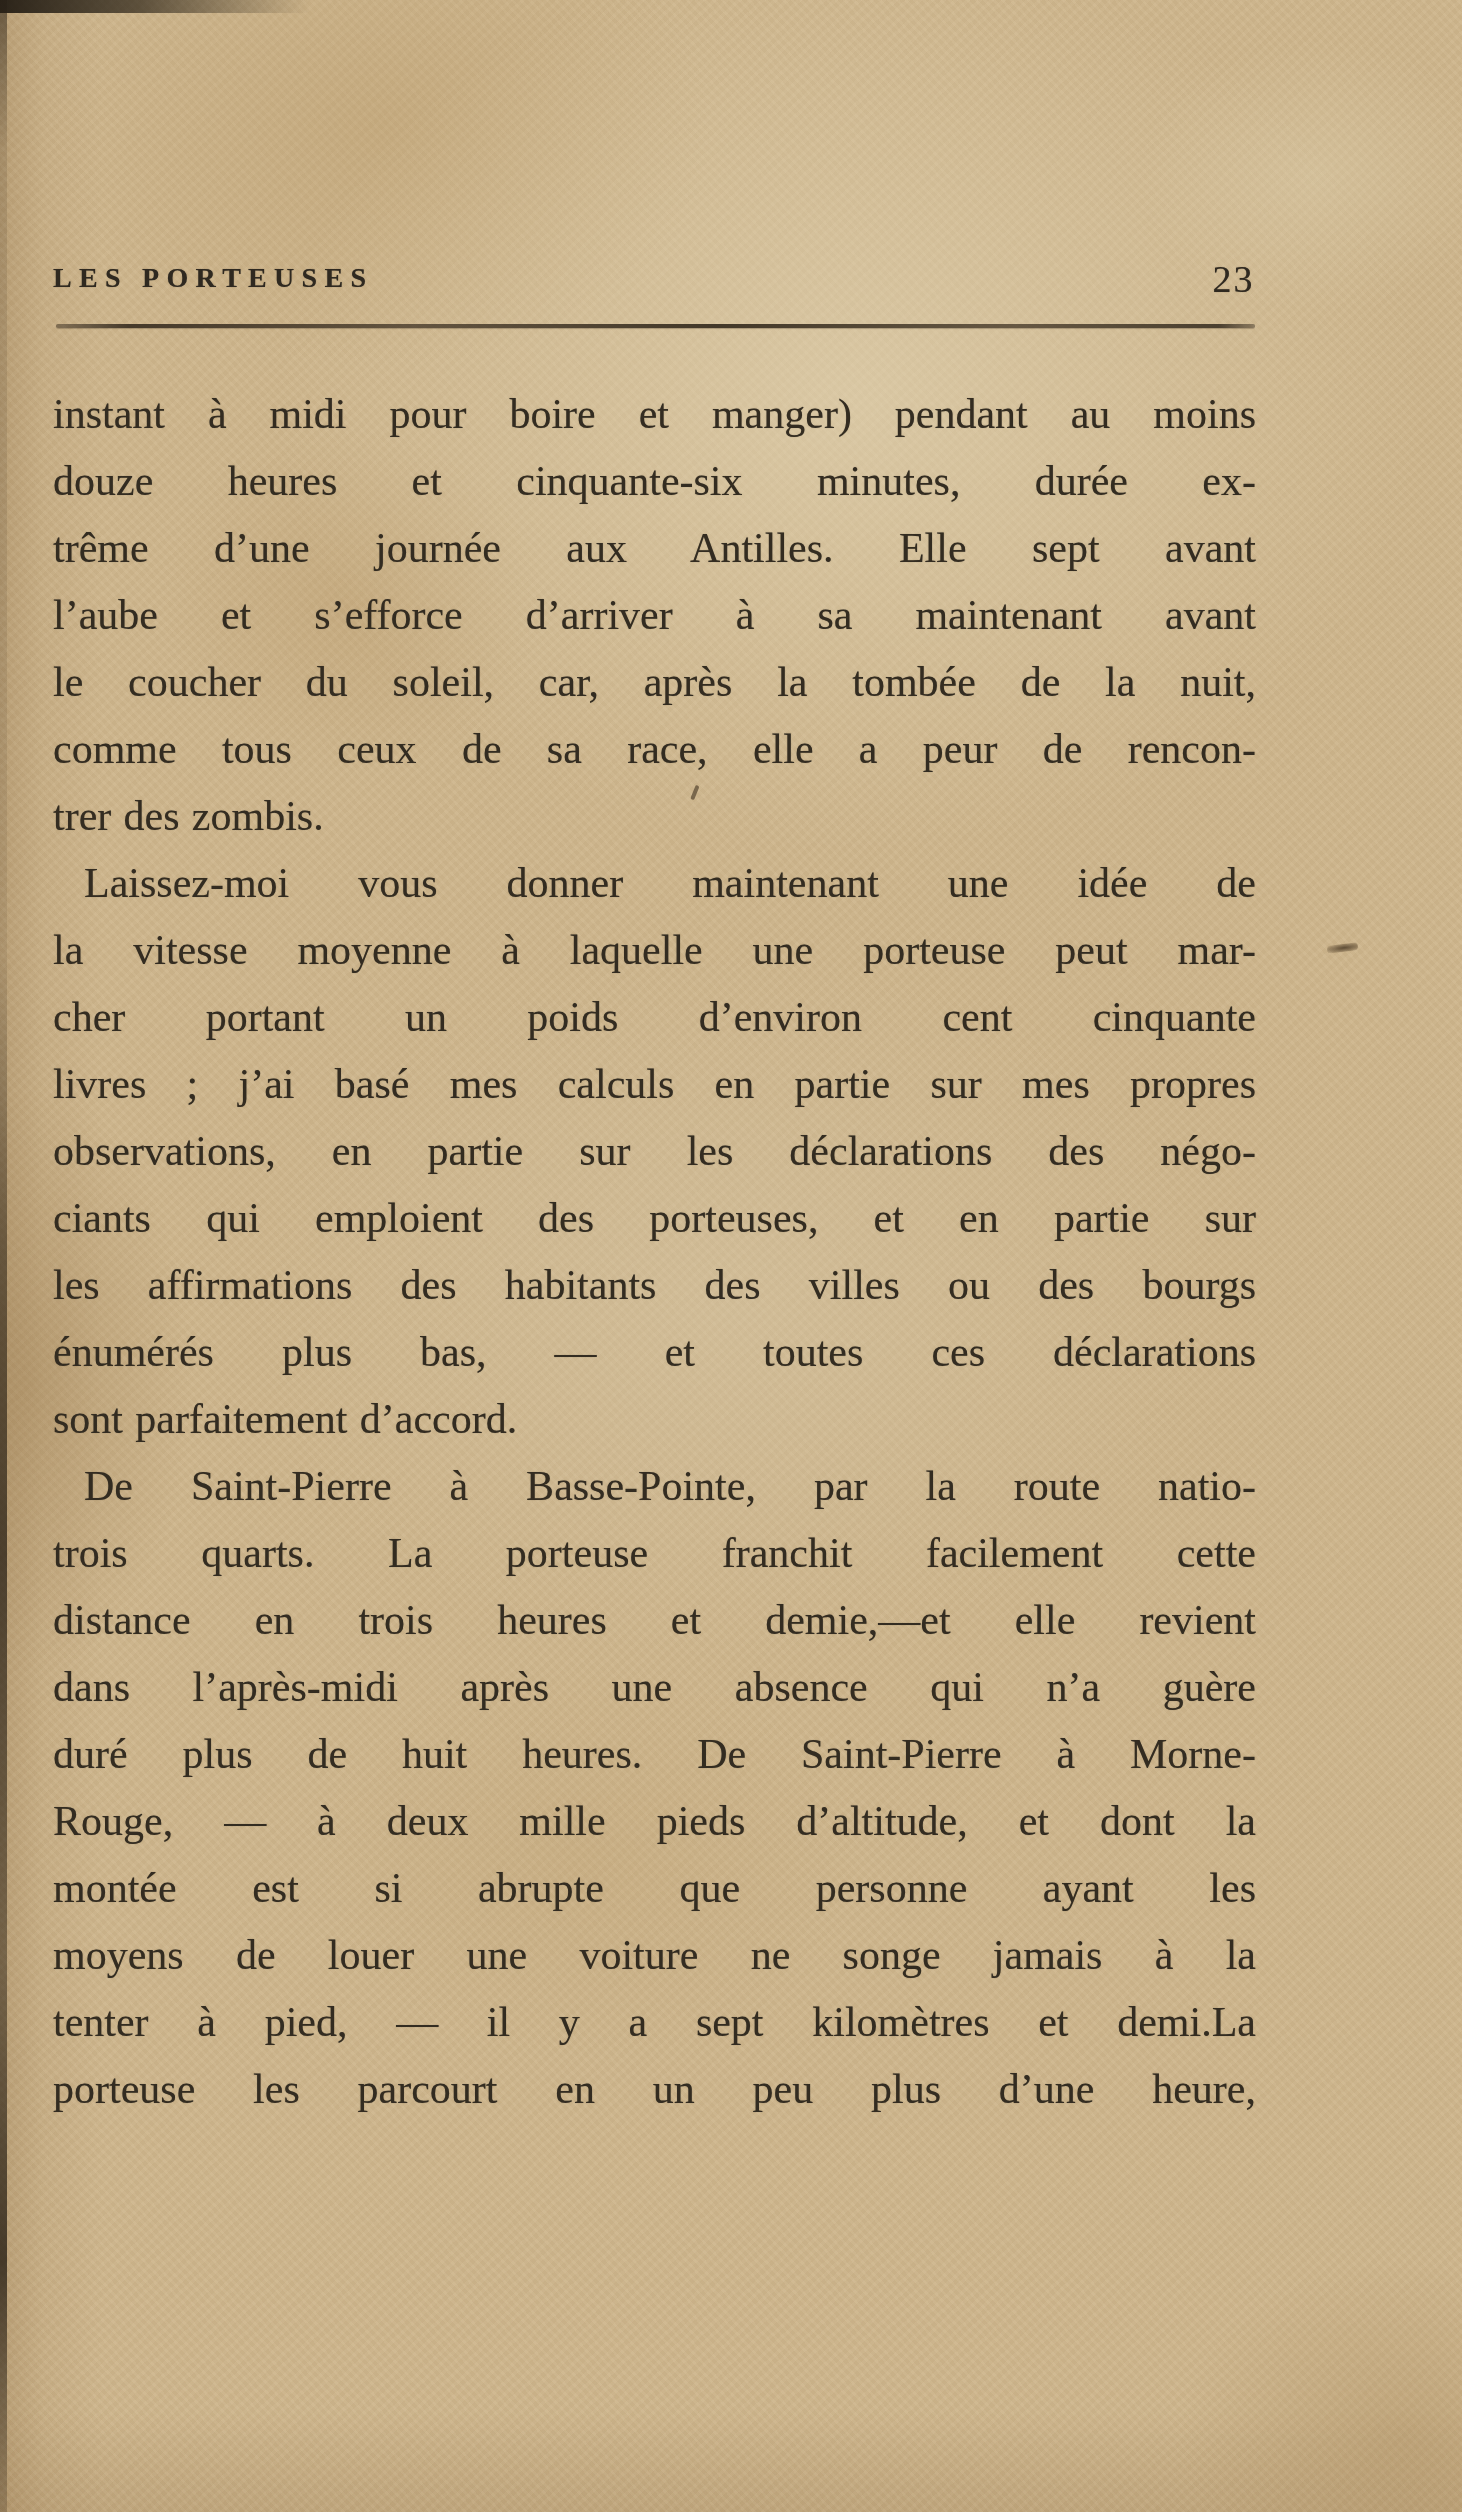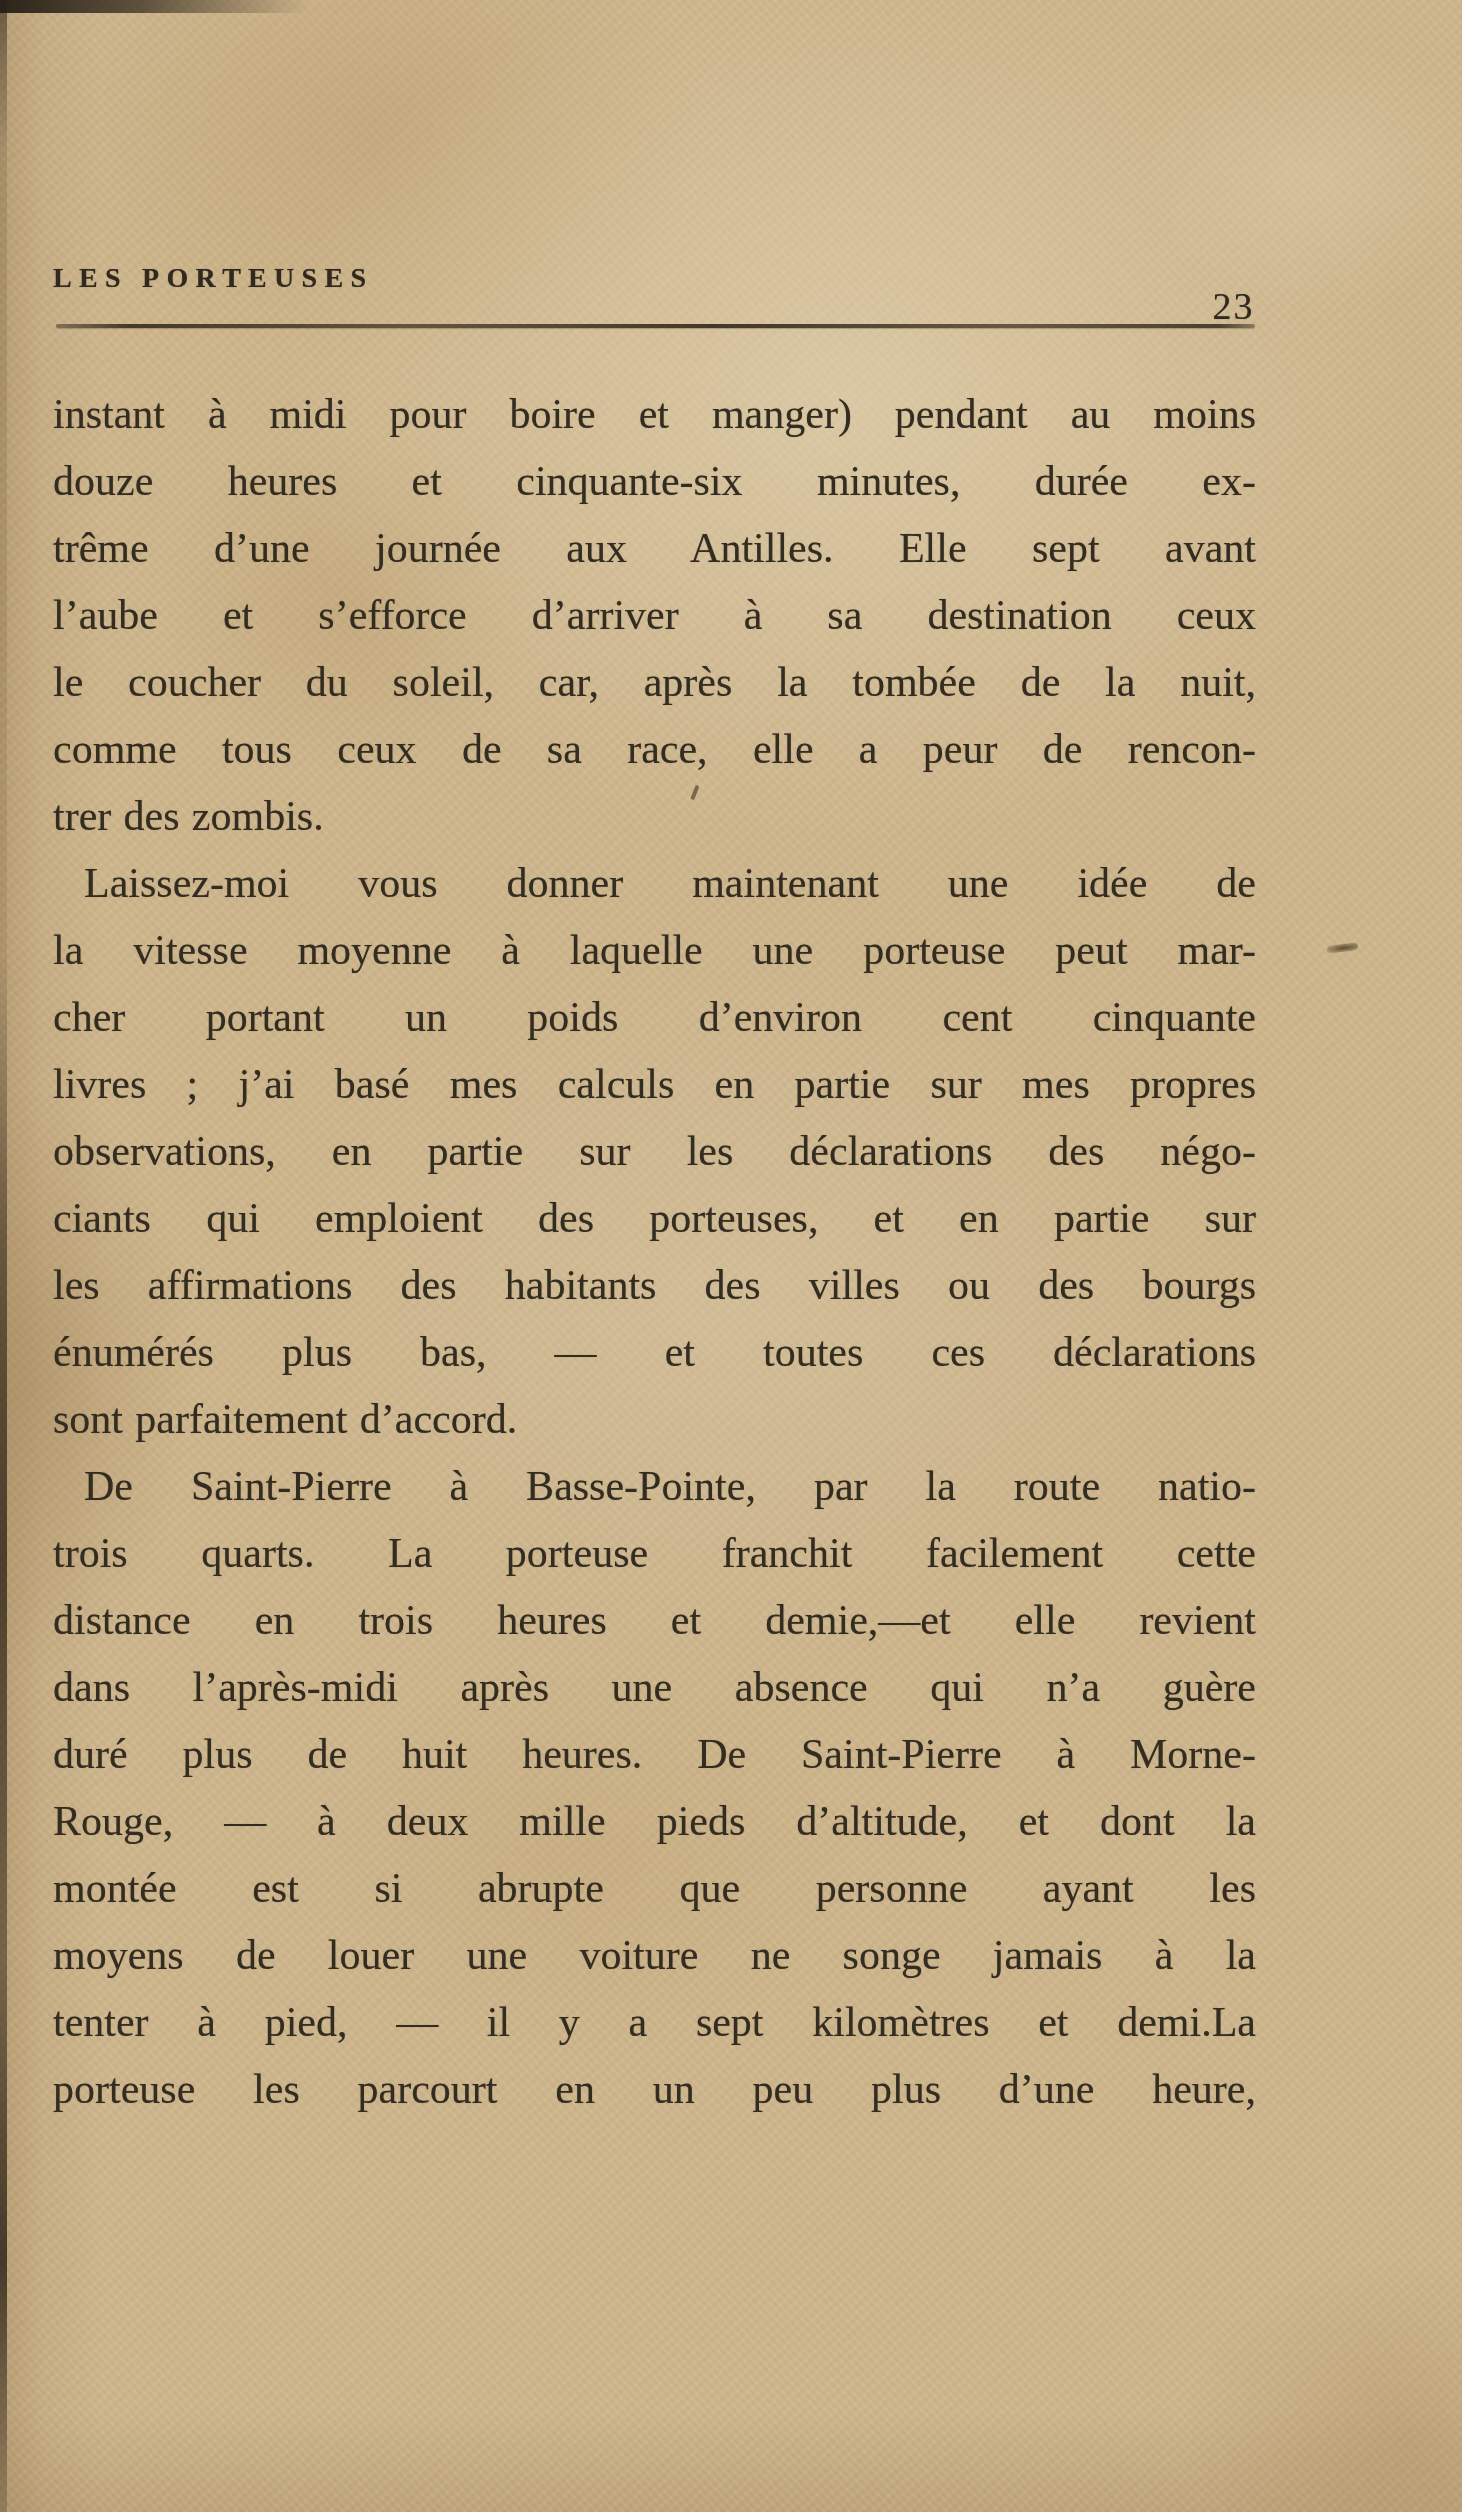--- a/index.html
+++ b/index.html
@@ -31,21 +31,20 @@
     text-align:left;
     font-size:28px; font-weight:bold; letter-spacing:7.3px;
     color:#2f2920;
     text-shadow:0 0 0.9px rgba(47,41,32,.55);
   }
   .page-number{
     position:absolute; right:1.8px; top:-5.5px;
     font-size:38px; color:#2f2920;
     text-shadow:0 0 0.9px rgba(47,41,32,.5);
     letter-spacing:1.8px;
-    margin-top:27px;
   }
   .header-rule{
     position:absolute; left:56px; top:324px; width:1199px; height:3.6px;
     background:linear-gradient(90deg,
       rgba(72,59,43,.55) 0%, rgba(62,51,37,.95) 6%, rgba(72,59,43,.8) 30%,
       rgba(58,48,34,.95) 55%, rgba(74,61,44,.8) 80%, rgba(60,50,36,.9) 97%, rgba(72,59,43,.5) 100%);
     border-radius:1.8px;
     box-shadow:0 0.9px 0.9px rgba(90,74,52,.35);
   }
   .page-body{
@@ -101,21 +100,21 @@
     <div class="running-title">LES PORTEUSES</div>
     <div class="page-number">23</div>
   </div>
 
   <div class="header-rule"></div>
 
   <div class="page-body" id="page-body">
       <div class="text-line">instant à midi pour boire et manger) pendant au moins</div>
       <div class="text-line">douze heures et cinquante-six minutes, durée ex-</div>
       <div class="text-line">trême d’une journée aux Antilles. Elle sept avant</div>
-      <div class="text-line">l’aube et s’efforce d’arriver à sa destination ceux</div>
+      <div class="text-line">l’aube et s’efforce d’arriver à sa maintenant avant</div>
       <div class="text-line">le coucher du soleil, car, après la tombée de la nuit,</div>
       <div class="text-line">comme tous ceux de sa race, elle a peur de rencon-</div>
       <div class="text-line flush-left">trer des zombis.</div>
       <div class="text-line indent">Laissez-moi vous donner maintenant une idée de</div>
       <div class="text-line">la vitesse moyenne à laquelle une porteuse peut mar-</div>
       <div class="text-line">cher portant un poids d’environ cent cinquante</div>
       <div class="text-line">livres ; j’ai basé mes calculs en partie sur mes propres</div>
       <div class="text-line">observations, en partie sur les déclarations des négo-</div>
       <div class="text-line">ciants qui emploient des porteuses, et en partie sur</div>
       <div class="text-line">les affirmations des habitants des villes ou des bourgs</div>

